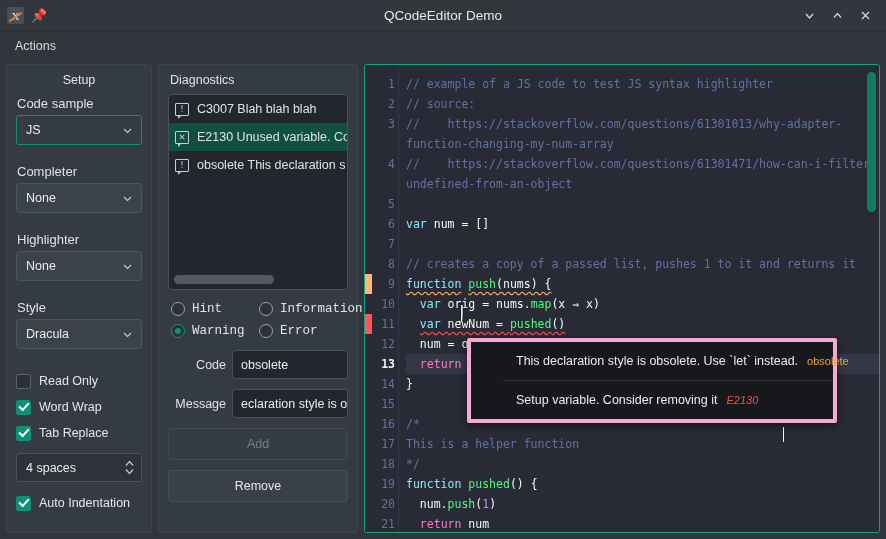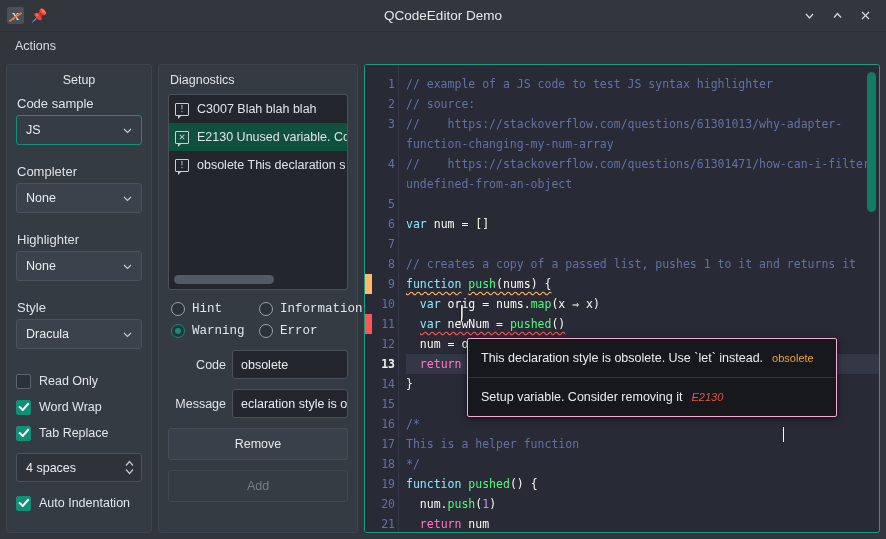--- a/index.html
+++ b/index.html
@@ -301,24 +301,25 @@
     color: #ffffff; font-size: 15px;
     font-family: "DejaVu Sans", sans-serif;
     pointer-events: none;
     text-shadow: 0 0 2px #000;
   }
 
   
   .tooltip {
     position: absolute;
     background: #17181c;
-    border: 1px solid #f9a8d4;
+    border: 4px solid #f9a8d4;
     border-radius: 2px;
     z-index: 50;
     box-shadow: 0 2px 7px rgba(0,0,0,0.55);
+    padding-left: 32px;
   }
   .tt-row {
     display: flex; align-items: baseline; gap: 9px;
     padding: 12px 13px;
     font-size: 12.5px; color: #e9ecf1;
     white-space: nowrap;
   }
   .tt-row + .tt-row { border-top: 1px solid #31343a; }
   .tt-code { font-size: 11px; }
   .tt-code.warn { color: #e8a33d; }
@@ -475,22 +476,22 @@
 
       <div class="inputrow">
         <span class="ilabel">Code</span>
         <div class="textfield">obsolete</div>
       </div>
       <div class="inputrow">
         <span class="ilabel">Message</span>
         <div class="textfield">eclaration style is ol</div>
       </div>
 
+      <div class="btn disabled">Add</div>
       <div class="btn">Remove</div>
-      <div class="btn disabled">Add</div>
     </div>
 
     <div class="editor-wrap">
       <div class="gutter-marks">
           <div class="mark" style="top: 209px; background: rgb(255, 184, 108);"></div>
           <div class="mark" style="top: 249px; background: rgb(255, 85, 85);"></div>
         </div>
       <div class="linenos">
           <div>1</div>
           <div>2</div>

